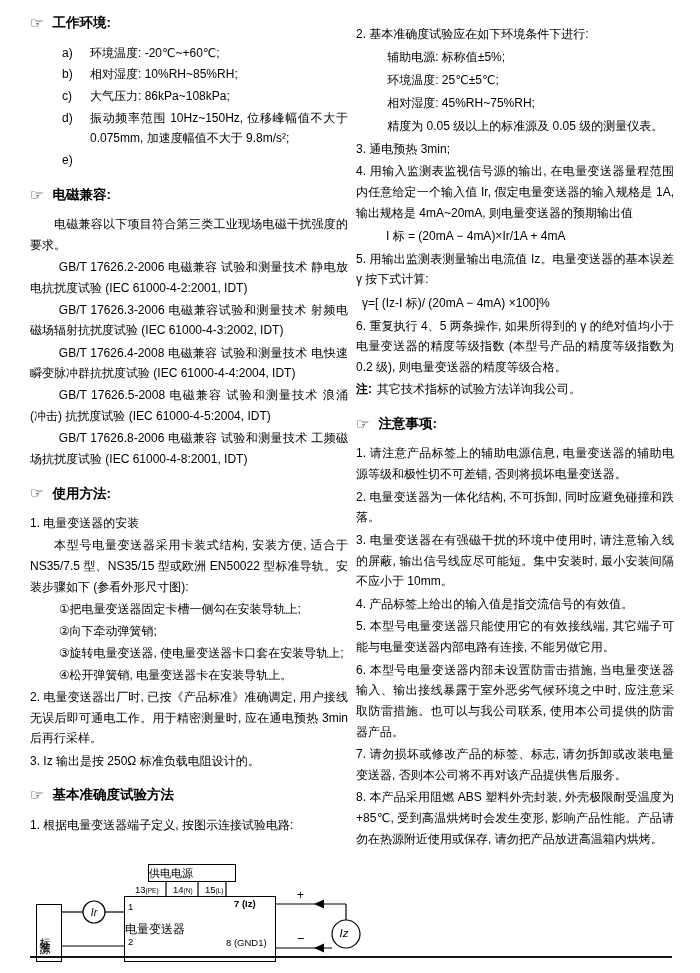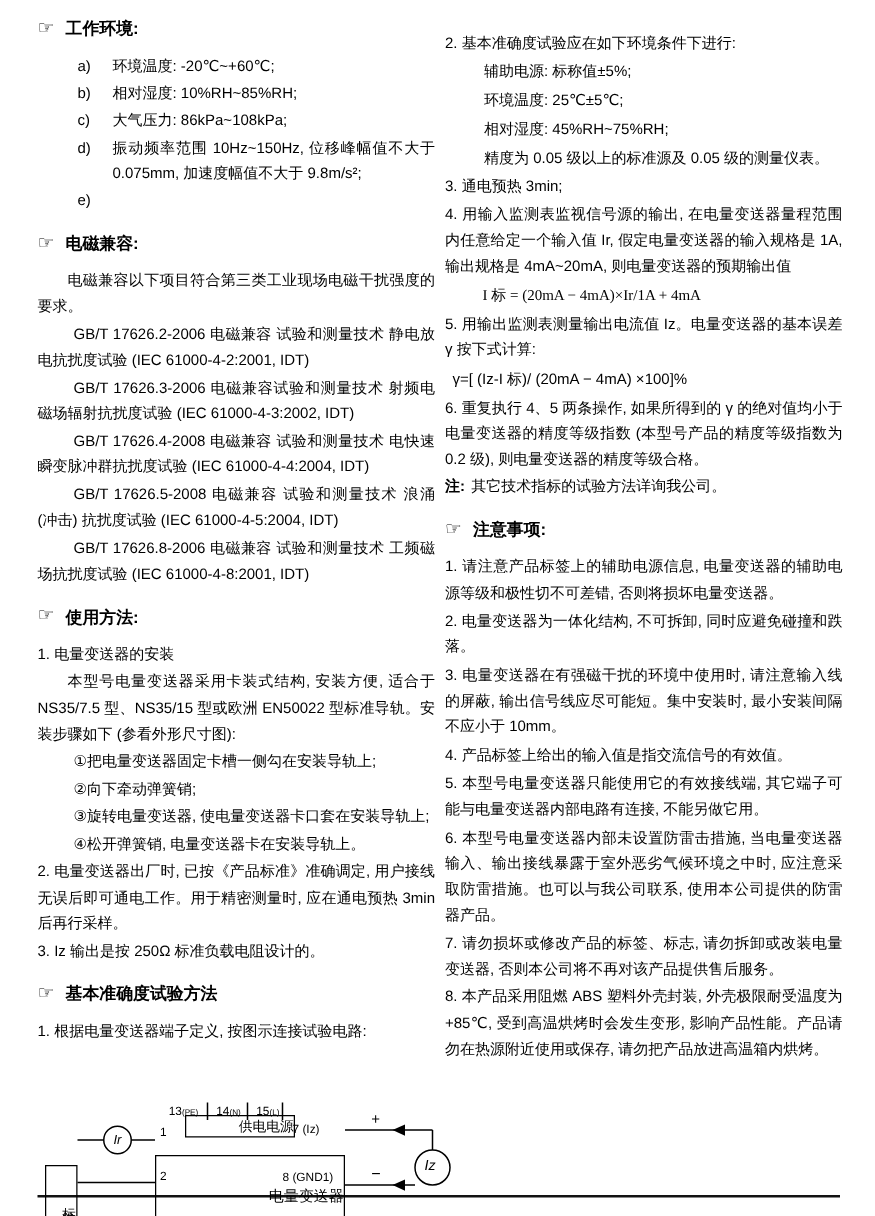--- a/index.html
+++ b/index.html
@@ -17,42 +17,42 @@
 
   .li { display:flex; padding-left:32px; margin:1px 0; }
   .li .lbl { flex:none; width:28px; }
   .li .txt { flex:1; }
 
   .para { margin:1.5px 0; }
   .ind  { text-indent:2em; }
   .std  { text-indent:2.4em; margin:1.5px 0; }
   .step { padding-left:2.4em; }
   .cond { padding-left:2.6em; margin:2.5px 0; }
-  .formula  { margin:2.5px 0 2.5px 2.5em;font-family:Liberation Serif, serif; }
+  .formula  { margin:2.5px 0 2.5px 2.5em; }
   .formula2 { margin:2.5px 0 2.5px 0.5em; }
   .note-line { margin-left:0; }
   .note-line b { margin-right:5px; }
   .nitem { margin:2px 0; }
 
   
   .diagram { position:absolute; left:36px; top:864px; width:332px; height:106px; font-size:12px; }
   .diagram svg { position:absolute; left:0; top:0; }
-  .dg-box { position:absolute; border:1px solid #000; display:flex; align-items:center; justify-content:flex-end; background:transparent;margin-top:28px; }
+  .dg-box { position:absolute; border:1px solid #000; display:flex; align-items:center; justify-content:flex-start; background:transparent; }
   .dg-power { left:112px; top:0;    width:88px;  height:18px; font-size:11px; }
   .dg-main  { left:88px;  top:32px; width:152px; height:66px; font-size:12px; }
   .dg-src   { left:0;     top:40px; width:26px;  height:58px; font-size:11px; }
   .dg-src span { writing-mode:vertical-rl; text-orientation:upright; letter-spacing:3px; }
   .dg-lbl { position:absolute; font-size:9.5px; line-height:1; white-space:nowrap; }
   .dg-sub { font-size:6.5px; }
   .t13 { left:99px;  top:21px; }
   .t14 { left:137px; top:21px; }
   .t15 { left:169px; top:21px; }
   .t1  { left:92px;  top:38px; }
   .t2  { left:92px;  top:73px; }
-  .t7  { left:198px; top:35px; }
+  .t7  { left:198px; top:35px;font-weight:bold; }
   .t8  { left:190px; top:74px;text-align:center; }
   .plus  { left:261px; top:25px; font-size:12px; }
   .minus { left:261px; top:68px; font-size:13px; }
   .irl { left:47px;  top:43px; width:22px; text-align:center; font-size:10.5px; font-style:italic; }
   .izl { left:296px; top:64px; width:24px; text-align:center; font-size:11.5px; font-style:italic; }
 
   .footer-line { position:absolute; left:30px; top:956px; width:642px; border-top:2px solid #111; }
 </style>
 </head>
 <body>

